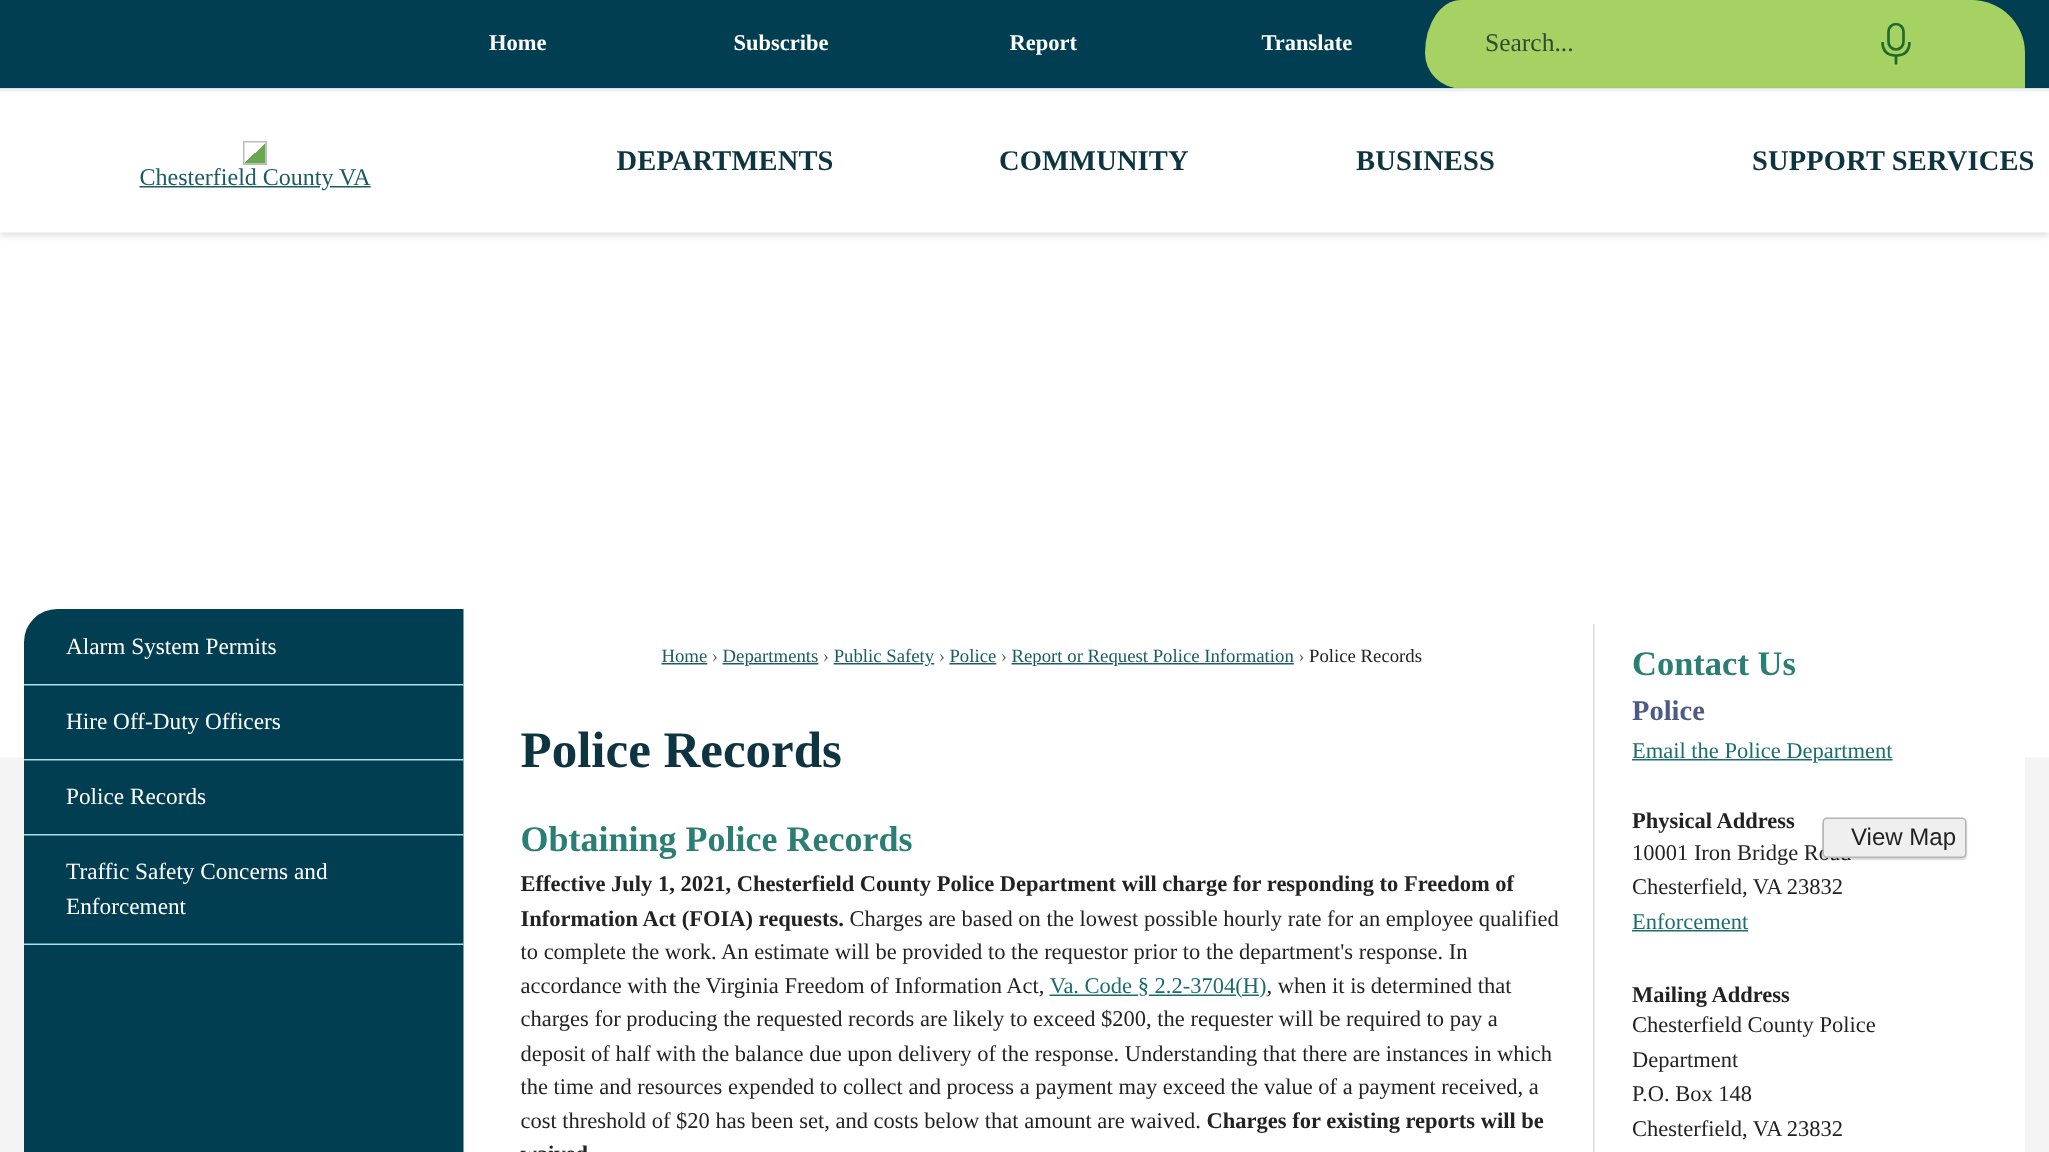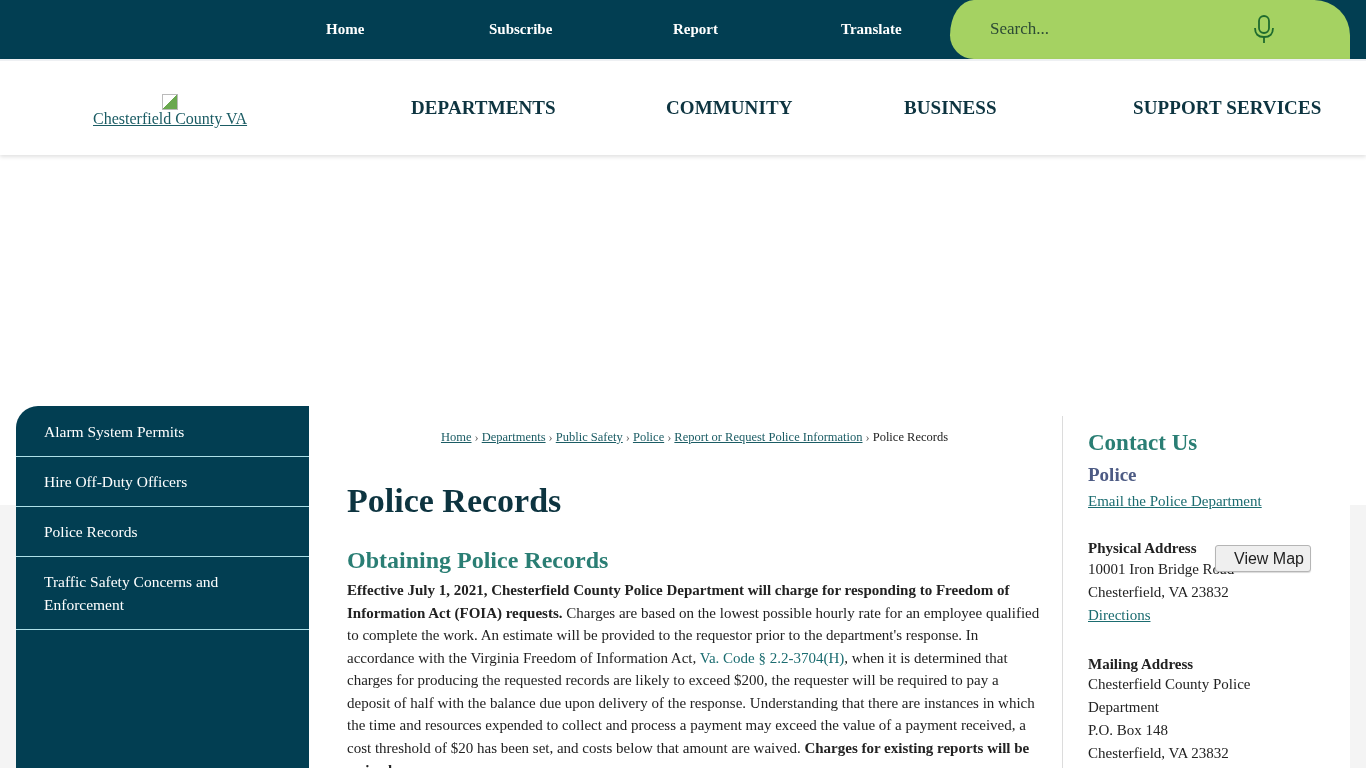--- a/index.html
+++ b/index.html
@@ -78,21 +78,21 @@
       font-size: 34px; font-weight: bold; color: #0d3440;
     }
     .section-title {
       position: absolute; left: 347px; top: 547px;
       font-size: 24px; font-weight: bold; color: #2a7e74;
     }
     .body-text {
       position: absolute; left: 347px; top: 579px; width: 695px;
       font-size: 15px; line-height: 22.5px; color: #222;
     }
-    .body-text a { color: #1b6c70; }
+    .body-text a { color: #1b6c70; text-decoration: underline; }
     
     .divider { position: absolute; left: 1062px; top: 416px; width: 1px; height: 352px; background: #dcdcdc; }
     .contact { position: absolute; left: 1088px; top: 430px; width: 250px; }
     .contact h2 { font-size: 23px; color: #2a7e74; font-weight: bold; }
     .contact h3 { font-size: 19px; color: #4d5b84; font-weight: bold; margin-top: 8px; }
     .contact a { color: #1b6c70; text-decoration: underline; font-size: 15px; }
     .contact .line { font-size: 15px; line-height: 23px; color: #222; }
     .contact .label { font-weight: bold; font-size: 15px; color: #222; }
     .view-map {
       position: absolute; left: 127px; top: 115px; width: 96px; height: 27px;
@@ -124,21 +124,21 @@
 </div>
 
 <div class="mainnav">
   <a class="logo-link">
     <span class="broken-img"></span>
     <span>Chesterfield County VA</span>
   </a>
   <a class="nav-item" style="left:411px">DEPARTMENTS</a>
   <a class="nav-item" style="left:666px">COMMUNITY</a>
   <a class="nav-item" style="left:904px">BUSINESS</a>
-  <a class="nav-item" style="left:1133px">SUPPORT SERVICES</a>
+  <a class="nav-item" style="left:1168px">SUPPORT SERVICES</a>
 </div>
 
 <div class="bg-gray-left"></div>
 <div class="bg-gray-right"></div>
 
 <nav class="sidebar">
   <a class="side-item" style="height:51px">
     <span>Alarm System Permits</span>
   </a>
   <a class="side-item" style="height:50px">
@@ -168,21 +168,21 @@
   <h2>Contact Us</h2>
   <h3>Police</h3>
   <div style="margin-top:6px"><a>Email the Police Department</a></div>
 
   <div style="margin-top:29px">
     <span class="label">Physical Address</span>
   </div>
   <button class="view-map">View Map</button>
   <div class="line" style="margin-top:1px">10001 Iron Bridge Road</div>
   <div class="line">Chesterfield, VA 23832</div>
-  <div class="line"><a>Directions</a></div>
+  <div class="line"><a>Enforcement</a></div>
 
   <div style="margin-top:28px">
     <span class="label">Mailing Address</span>
   </div>
   <div class="line">Chesterfield County Police</div>
   <div class="line">Department</div>
   <div class="line">P.O. Box 148</div>
   <div class="line">Chesterfield, VA 23832</div>
 </div>
 

